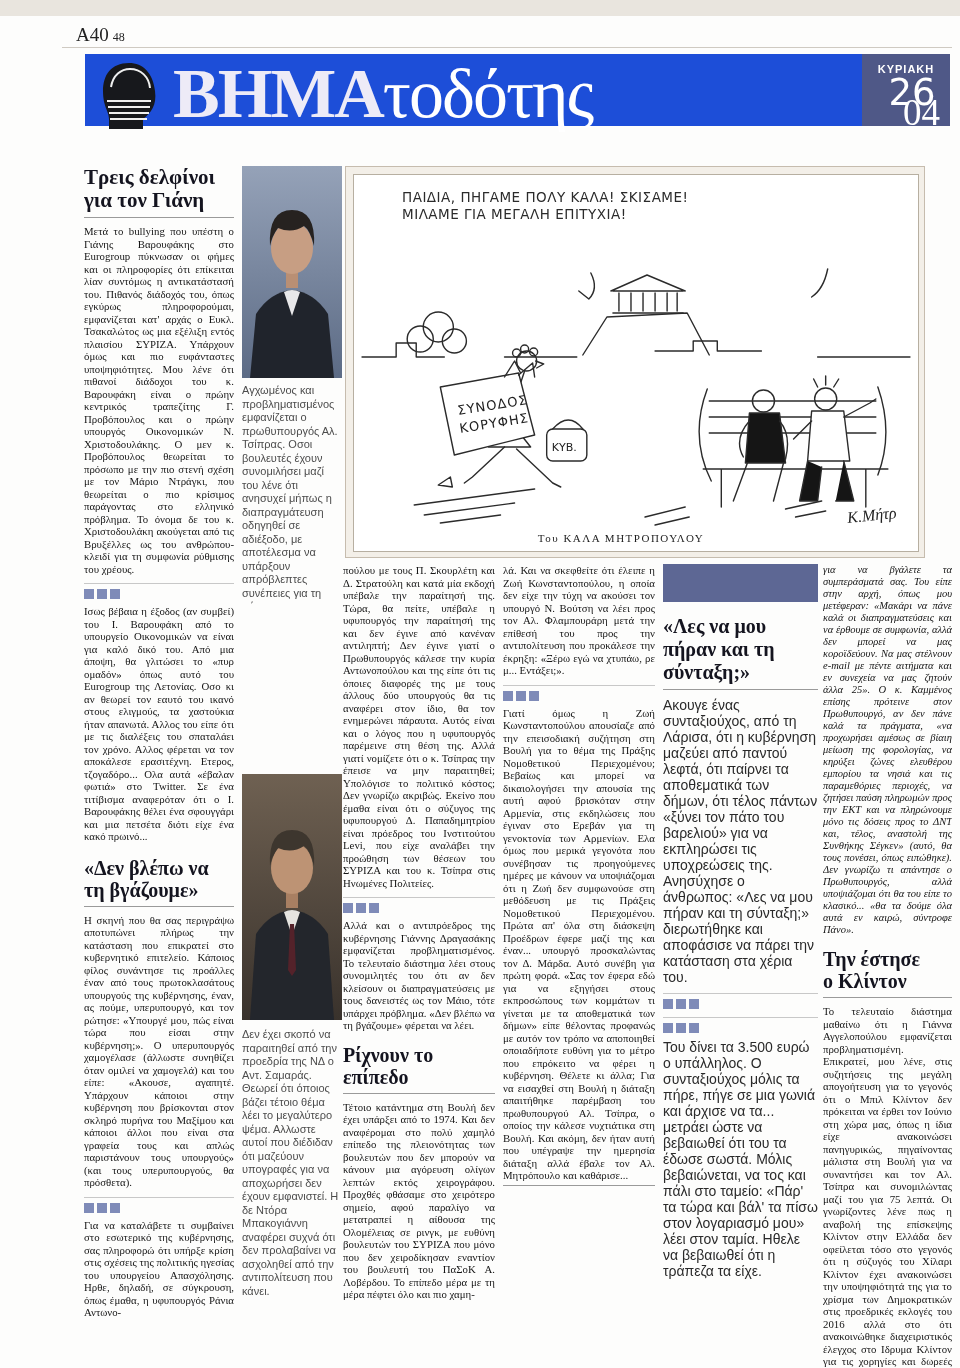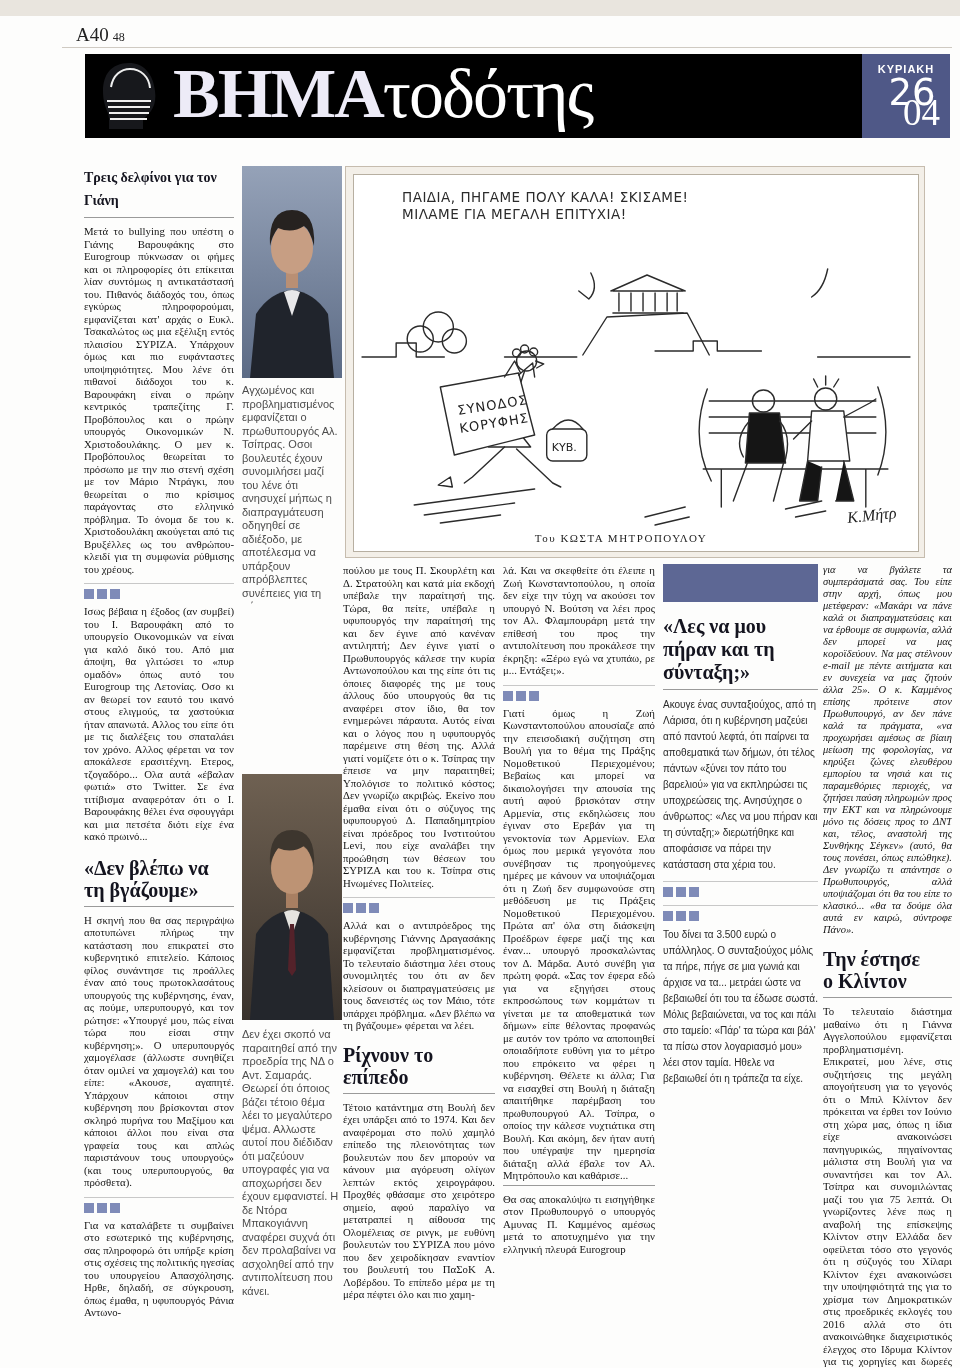--- a/index.html
+++ b/index.html
@@ -3,46 +3,46 @@
 <meta charset="utf-8">
 <style>
   html,body{margin:0;padding:0;background:#e9e5de;}
   .page{position:relative;width:960px;height:1368px;margin:16px auto;background:#fdfdfc;
         font-family:"Liberation Serif",serif;color:#141414;overflow:hidden;}
   .pagecode{position:absolute;left:76px;top:8px;font-size:19px;color:#222;}
   .pagecode .num{font-size:12px;margin-left:4px;}
   .topline{position:absolute;left:62px;right:8px;top:31px;border-top:1px solid #cfcac2;}
 
   
-  .banner{position:absolute;left:85px;top:38px;width:865px;height:84px;background:#000000;}
+  .banner{position:absolute;left:85px;top:38px;width:865px;height:72px;background:#1d4ed8;}
   .banner .logo{position:absolute;left:12px;top:7px;width:64px;height:70px;}
   .banner .title{position:absolute;left:88px;top:-10px;font-size:70px;line-height:100px;
                  letter-spacing:-2px;white-space:nowrap;}
   .t1{font-weight:bold;color:#edebf7;}
   .t2{color:#ffffff;}
   .datebox{position:absolute;right:0;top:0;bottom:0;width:88px;background:#4f5887;color:#fff;}
   .datebox .day{font-family:"Liberation Sans",sans-serif;font-size:11px;font-weight:bold;
                 letter-spacing:1px;text-align:center;margin-top:9px;}
   .datebox .d1,.datebox .d2{font-family:"DejaVu Sans",sans-serif;font-size:37px;line-height:29px;
                 text-align:center;font-weight:400;}
   .datebox .d1{margin-top:3px;padding-left:12px;}
   .datebox .d2{margin-top:-9px;padding-left:31px;font-family:Liberation Serif, serif;}
 
   
   .col{position:absolute;overflow:hidden;text-align:justify;font-size:10.8px;line-height:12.5px;}
   .col p{margin:0 0 2px;}
   .head{font-family:"Liberation Serif",serif;font-weight:bold;color:#14141f;text-align:left;
-        font-size:14px;line-height:23px;margin:0 0 5px;}
+        font-size:21px;line-height:23px;margin:0 0 5px;}
   .head2{font-size:20px;line-height:22px;}
   .rule{border-top:1px solid #9a9a9a;margin:3px 0 7px;}
   .sep{border-top:1px solid #c8c8c8;margin:8px 0 6px;padding-top:5px;line-height:0;}
   .sep i{display:inline-block;width:10px;height:10px;background:#7f8bb8;margin-right:3px;}
   .photocap{font-family:"Liberation Sans",sans-serif;font-size:11px;line-height:13.5px;
             color:#4c4c4c;text-align:left;}
-  .sans{font-family:"Liberation Sans",sans-serif;font-size:10px;line-height:16px;
+  .sans{font-family:"Liberation Sans",sans-serif;font-size:14px;line-height:16px;
         text-align:left;color:#2a2a2a;}
   .ital{font-style:italic;font-size:10.5px;line-height:12px;}
   .qbar{height:38px;background:#5d6794;margin-bottom:13px;}
   .photo{position:absolute;left:242px;width:100px;overflow:hidden;background:#888;}
 
   
   .cartoon{position:absolute;left:345px;top:150px;width:580px;height:392px;background:#f3efe8;
            border:1px solid #c6bcae;padding:7px;box-sizing:border-box;}
   .cartoon-inner{position:relative;width:100%;height:100%;background:#fff;border:1px solid #b7afa1;overflow:hidden;}
   .bubble{position:absolute;font-family:"DejaVu Sans",sans-serif;color:#2b2b2b;text-align:left;
@@ -189,39 +189,38 @@
           <path d="M430,334 l36,-8 M440,342 l30,-6"></path>
         </g>
         <g font-family="DejaVu Sans, sans-serif" fill="#222">
           <text x="104" y="240" font-size="13" letter-spacing="1" transform="rotate(-9 104 240)">ΣΥΝΟΔΟΣ</text>
           <text x="106" y="258" font-size="13" letter-spacing="1" transform="rotate(-9 106 258)">ΚΟΡΥΦΗΣ</text>
           <text x="197" y="276" font-size="11">ΚΥΒ.</text>
           <text x="492" y="348" font-size="16" font-style="italic" font-family="Liberation Serif, serif" transform="rotate(-6 492 348)">Κ.Μήτρ</text>
         </g>
       </svg>
       <div class="bubble bubble-left">ΠΑΙΔΙΑ, ΠΗΓΑΜΕ ΠΟΛΥ ΚΑΛΑ! ΣΚΙΣΑΜΕ! ΜΙΛΑΜΕ ΓΙΑ ΜΕΓΑΛΗ ΕΠΙΤΥΧΙΑ!</div>
-      <div class="credit">Του ΚΩΣΤΑ ΜΗΤΡΟΠΟΥΛΟΥ</div>
+      <div class="credit">Του ΚΑΛΑ ΜΗΤΡΟΠΟΥΛΟΥ</div>
     </div>
   </div>
 
   <div class="col" style="left:343px;top:548px;width:152px;height:820px;">
     <p>πούλου με τους Π. Σκουρλέτη και Δ. Στρατούλη και κατά μία εκδοχή υπέβαλε την παραίτησή της. Τώρα, θα πείτε, υπέβαλε η υφυπουργός την παραίτησή της και δεν έγινε από κανέναν αντιληπτή; Δεν έγινε γιατί ο Πρωθυπουργός κάλεσε την κυρία Αντωνοπούλου και της είπε ότι τις όποιες διαφορές της με τους άλλους δύο υπουργούς θα τις αναφέρει στον ίδιο, θα τον ενημερώνει πάραυτα. Αυτός είναι και ο λόγος που η υφυπουργός παρέμεινε στη θέση της. Αλλά γιατί νομίζετε ότι ο κ. Τσίπρας την έπεισε να μην παραιτηθεί; Υπολόγισε το πολιτικό κόστος; Δεν γνωρίζω ακριβώς. Εκείνο που έμαθα είναι ότι ο σύζυγος της υφυπουργού Δ. Παπαδημητρίου είναι πρόεδρος του Ινστιτούτου Levi, που είχε αναλάβει την προώθηση των θέσεων του ΣΥΡΙΖΑ και του κ. Τσίπρα στις Ηνωμένες Πολιτείες.</p>
     <div class="sep"><i></i><i></i><i></i></div>
     <p>Αλλά και ο αντιπρόεδρος της κυβέρνησης Γιάννης Δραγασάκης εμφανίζεται προβληματισμένος. Το τελευταίο διάστημα λέει στους συνομιλητές του ότι αν δεν κλείσουν οι διαπραγματεύσεις με τους δανειστές ως τον Μάιο, τότε υπάρχει πρόβλημα. «Δεν βλέπω να τη βγάζουμε» φέρεται να λέει.</p>
     <h1 class="head head2" style="margin-top:12px;width:105px;">Ρίχνουν το επίπεδο</h1>
     <div class="rule"></div>
     <p>Τέτοιο κατάντημα στη Βουλή δεν έχει υπάρξει από το 1974. Και δεν αναφέρομαι στο πολύ χαμηλό επίπεδο της πλειονότητας των βουλευτών που δεν μπορούν να κάνουν μια αγόρευση ολίγων λεπτών εκτός χειρογράφου. Προχθές φθάσαμε στο χειρότερο σημείο, αφού παραλίγο να μετατραπεί η αίθουσα της Ολομέλειας σε ρινγκ, με ευθύνη βουλευτών του ΣΥΡΙΖΑ που μόνο που δεν χειροδίκησαν εναντίον του βουλευτή του ΠαΣοΚ Α. Λοβέρδου. Το επίπεδο μέρα με τη μέρα πέφτει όλο και πιο χαμη-</p>
   </div>
 
   <div class="col" style="left:503px;top:548px;width:152px;height:820px;">
     <p>λά. Και να σκεφθείτε ότι έλειπε η Ζωή Κωνσταντοπούλου, η οποία δεν είχε την τύχη να ακούσει τον υπουργό Ν. Βούτση να λέει προς τον Αλ. Φλαμπουράρη μετά την επίθεσή του προς την αντιπολίτευση που προκάλεσε την έκρηξη: «Ξέρω εγώ να χτυπάω, ρε μ... Εντάξει;».</p>
     <div class="sep"><i></i><i></i><i></i></div>
     <p>Γιατί όμως η Ζωή Κωνσταντοπούλου απουσίαζε από την επεισοδιακή συζήτηση στη Βουλή για το θέμα της Πράξης Νομοθετικού Περιεχομένου; Βεβαίως και μπορεί να δικαιολογήσει την απουσία της αυτή αφού βρισκόταν στην Αρμενία, στις εκδηλώσεις που έγιναν στο Ερεβάν για τη γενοκτονία των Αρμενίων. Ελα όμως που μερικά γεγονότα που συνέβησαν τις προηγούμενες ημέρες με κάνουν να υποψιάζομαι ότι η Ζωή δεν συμφωνούσε στη μεθόδευση με τις Πράξεις Νομοθετικού Περιεχομένου. Πρώτα απ' όλα στη διάσκεψη Προέδρων έφερε μαζί της και έναν... υπουργό προσκαλώντας τον Δ. Μάρδα. Αυτό συνέβη για πρώτη φορά. «Σας τον έφερα εδώ για να εξηγήσει στους εκπροσώπους των κομμάτων τι γίνεται με τα αποθεματικά των δήμων» είπε θέλοντας προφανώς με αυτόν τον τρόπο να αποποιηθεί οποιαδήποτε ευθύνη για το μέτρο που επρόκειτο να φέρει η κυβέρνηση. Θέλετε κι άλλα; Για να εισαχθεί στη Βουλή η διάταξη απαιτήθηκε παρέμβαση του πρωθυπουργού Αλ. Τσίπρα, ο οποίος την κάλεσε νυχτιάτικα στη Βουλή. Και ακόμη, δεν ήταν αυτή που υπέγραψε την ημερησία διάταξη αλλά έβαλε τον Αλ. Μητρόπουλο και καθάρισε...</p>
     <div class="rule"></div>
-    <p>Θα σας αποκαλύψω τι εισηγήθηκε στον Πρωθυπουργό ο υπουργός Αμυνας Π. Καμμένος αμέσως μετά το αποτυχημένο για την ελληνική πλευρά Eurogroup</p>
   </div>
 
   <div class="col" style="left:663px;top:548px;width:155px;height:820px;">
     <div class="qbar"></div>
     <h1 class="head" style="font-size:20px;line-height:23px;">«Λες να μου πήραν και τη σύνταξη;»</h1>
     <div class="rule"></div>
     <p class="sans">Ακουγε ένας συνταξιούχος, από τη Λάρισα, ότι η κυβέρνηση μαζεύει από παντού λεφτά, ότι παίρνει τα αποθεματικά των δήμων, ότι τέλος πάντων «ξύνει τον πάτο του βαρελιού» για να εκπληρώσει τις υποχρεώσεις της. Ανησύχησε ο άνθρωπος: «Λες να μου πήραν και τη σύνταξη;» διερωτήθηκε και αποφάσισε να πάρει την κατάσταση στα χέρια του.</p>
     <div class="sep"><i></i><i></i><i></i></div>
     <div class="sep"><i></i><i></i><i></i></div>
     <p class="sans">Του δίνει τα 3.500 ευρώ ο υπάλληλος. Ο συνταξιούχος μόλις τα πήρε, πήγε σε μια γωνιά και άρχισε να τα... μετράει ώστε να βεβαιωθεί ότι του τα έδωσε σωστά. Μόλις βεβαιώνεται, να τος και πάλι στο ταμείο: «Πάρ' τα τώρα και βάλ' τα πίσω στον λογαριασμό μου» λέει στον ταμία. Ηθελε να βεβαιωθεί ότι η τράπεζα τα είχε.</p>

